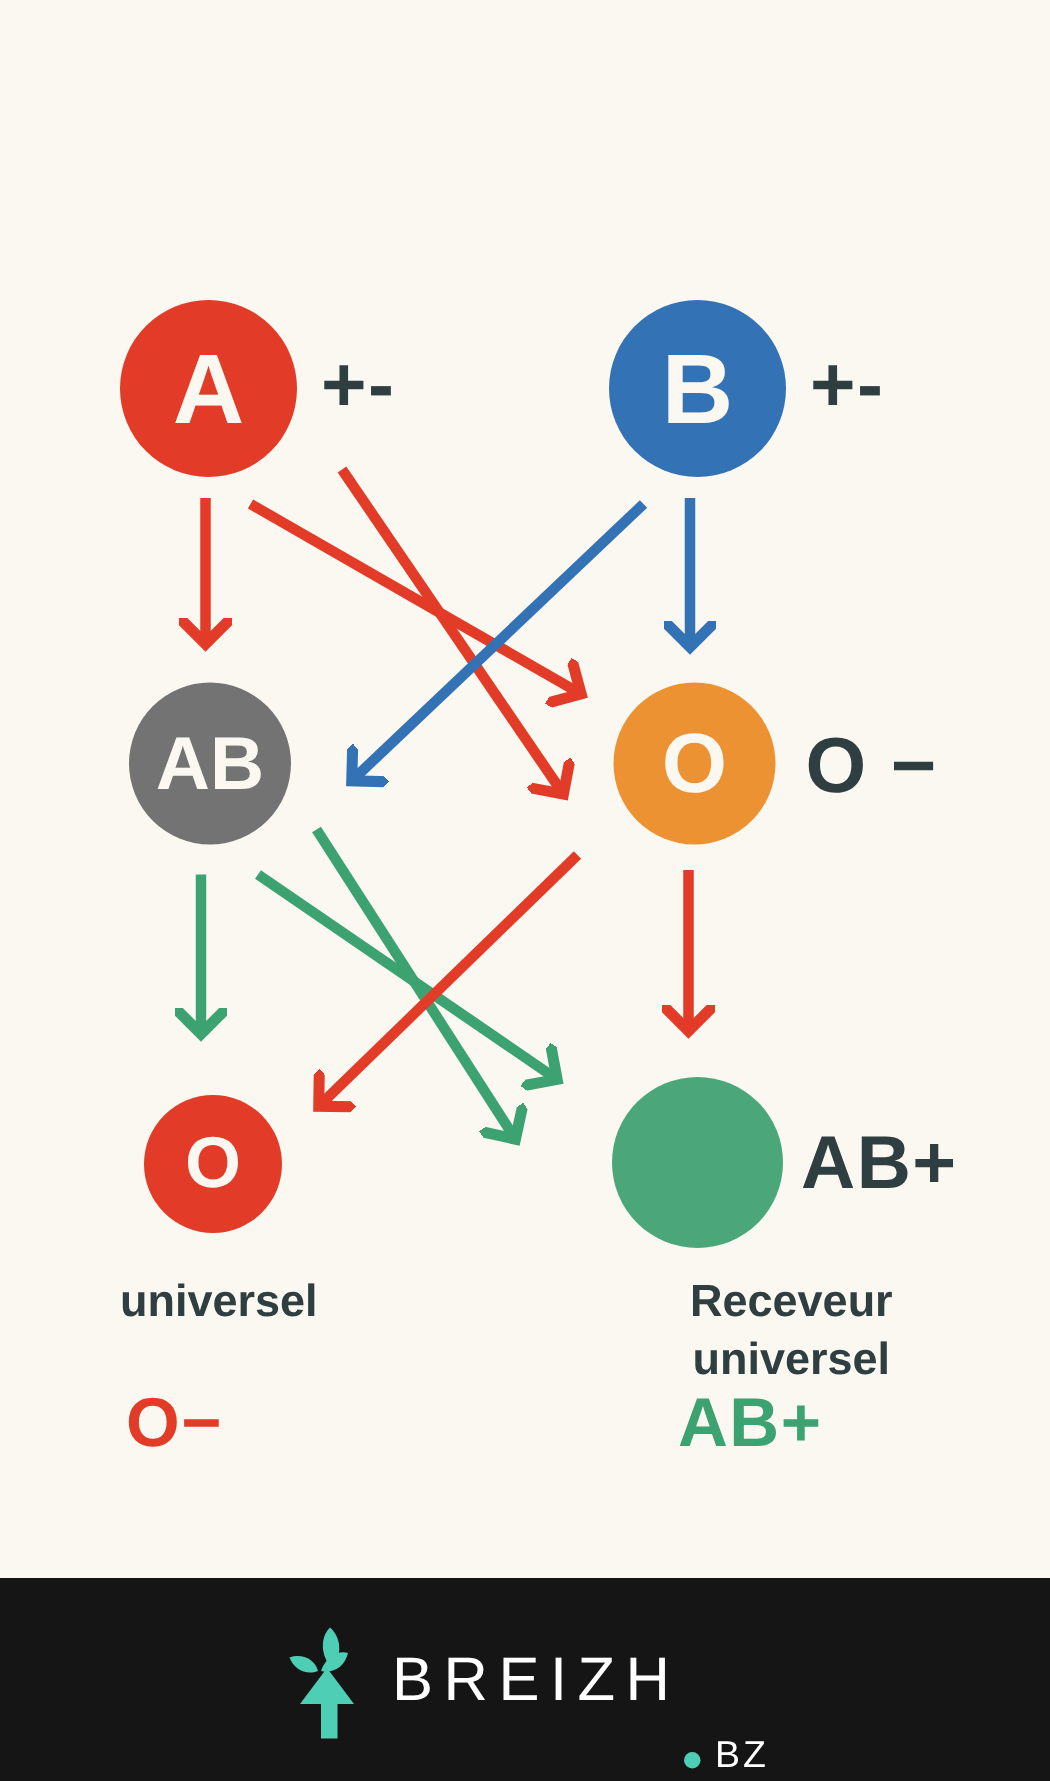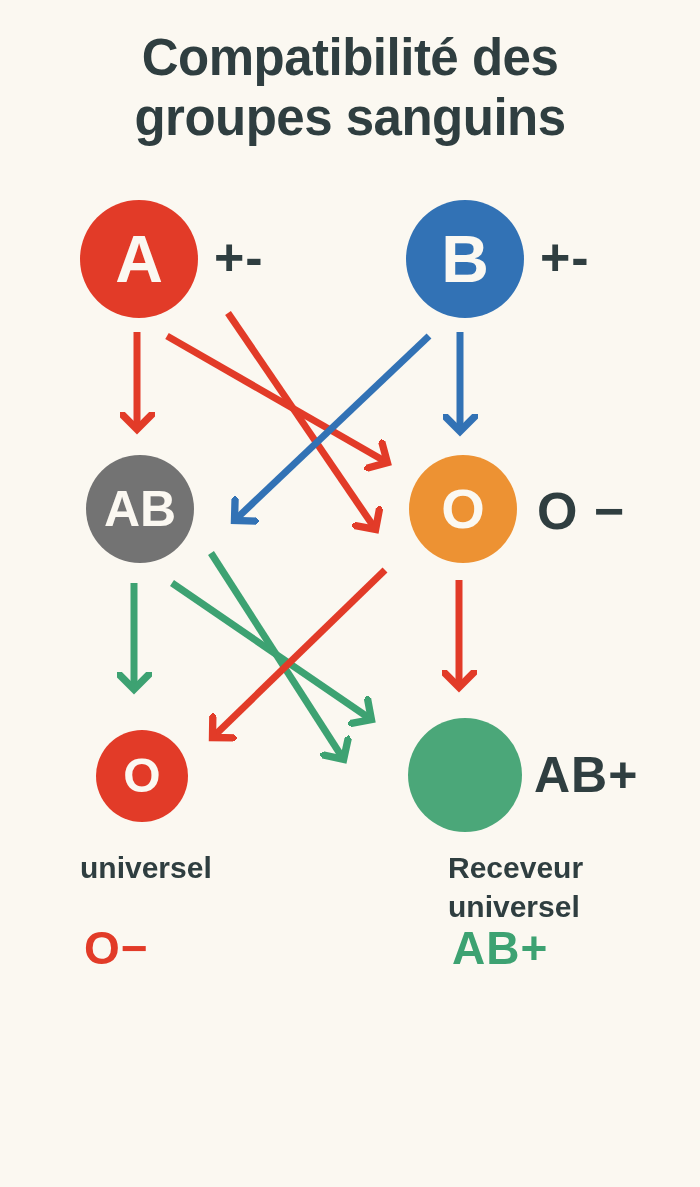--- a/index.html
+++ b/index.html
@@ -71,21 +71,21 @@
 
   
   .caption {
     position: absolute;
     color: #2F3E40;
     font-size: 30px;
     font-weight: bold;
     line-height: 1.3;
   }
   .caption-left  { left: 80px;  top: 848px; }
-  .caption-right { left: 448px; top: 848px; }
+  .caption-right { left: 460px; top: 848px; text-align: center; }
   .caption .cline { display: block; }
 
   .big-type {
     position: absolute;
     font-size: 46px;
     font-weight: bold;
     line-height: 1;
     letter-spacing: 1px;
   }
   .big-type-left  { left: 84px;  top: 925px; color: #E23B28; }
@@ -126,24 +126,20 @@
     align-self: flex-end;
     margin-bottom: 4px;
     line-height: 1;
   }
 </style>
 </head>
 <body>
 
 <div id="infographic">
 
-  <div class="title">
-    <span class="line">Compatibilité des</span>
-    <span class="line">groupes sanguins</span>
-  </div>
 
   <svg id="arrow-layer" viewBox="0 0 700 1050">
     <defs>
       <marker id="ar-red" markerWidth="5" markerHeight="5" refX="2.6" refY="2.5" orient="auto">
         <path d="M0.3,0.3 L2.5,2.5 L0.3,4.7" fill="none" stroke="#E23B28" stroke-width="1.05" stroke-linecap="square"></path>
       </marker>
       <marker id="ar-blue" markerWidth="5" markerHeight="5" refX="2.6" refY="2.5" orient="auto">
         <path d="M0.3,0.3 L2.5,2.5 L0.3,4.7" fill="none" stroke="#3272B5" stroke-width="1.05" stroke-linecap="square"></path>
       </marker>
       <marker id="ar-green" markerWidth="5" markerHeight="5" refX="2.6" refY="2.5" orient="auto">
@@ -204,14 +200,25 @@
     <span class="cline">universel</span>
   </div>
   <div class="big-type big-type-left">O−</div>
 
   <div class="caption caption-right">
     <span class="cline">Receveur</span>
     <span class="cline">universel</span>
   </div>
   <div class="big-type big-type-right">AB+</div>
 
+  <div class="footer">
+    <svg class="logo-mark" width="70" height="82" viewBox="0 0 70 82">
+      <path d="M33 6 C40 12 42 24 34 33 C27 25 26 13 33 6 Z" fill="#4ECFB5"></path>
+      <path d="M45 23 C43 32 35 37 27 35 C30 26 38 21 45 23 Z" fill="#4ECFB5"></path>
+      <path d="M6 26 C14 23 23 27 25 35 C17 38 9 34 6 26 Z" fill="#4ECFB5"></path>
+      <path d="M31 33 L49 57 L38 57 L38 80 L27 80 L27 57 L13 57 Z" fill="#4ECFB5"></path>
+    </svg>
+    <span class="logo-word">BREIZH</span>
+    <span class="logo-dot"></span>
+    <span class="logo-tld">BZ</span>
+  </div>
 
 </div>
 
 </body></html>

